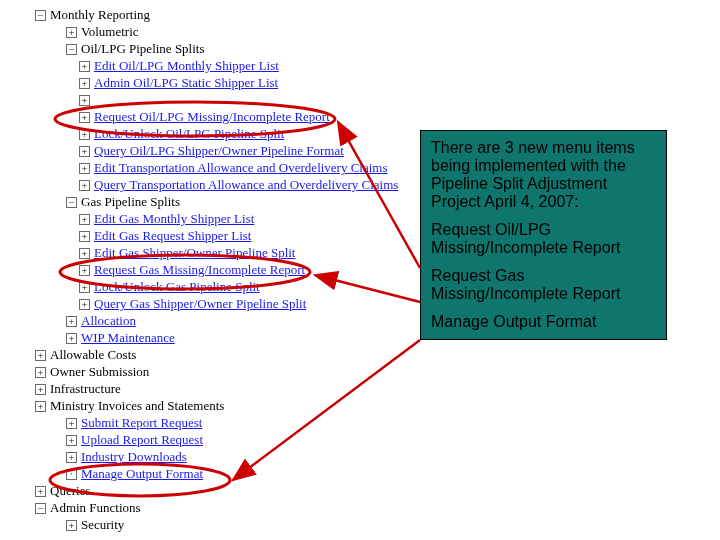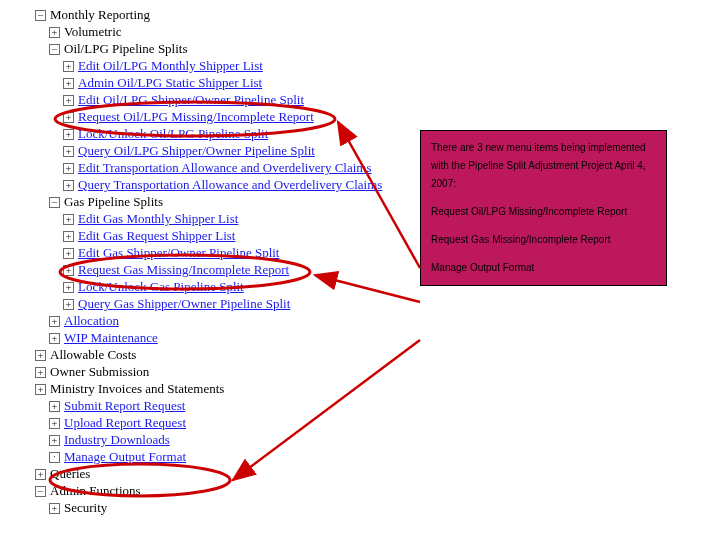--- a/index.html
+++ b/index.html
@@ -1,59 +1,60 @@
 <!DOCTYPE html>
 <html><head>
 <meta charset="utf-8">
 <style>
   html,body{margin:0;padding:0;width:720px;height:540px;background:#fff;font-family:"Times New Roman",serif;overflow:hidden}
   .page{position:relative;width:616px;height:540px}
   .tree{position:absolute;left:35px;top:6px;font-size:13px;line-height:17px;color:#000}
   .node{white-space:nowrap}
   .lvl0{margin-left:0}
-  .lvl1{margin-left:14px}
-  .lvl2{margin-left:28px}
+  .lvl1{margin-left:31px}
+  .lvl2{margin-left:44px}
   .box{display:inline-block;width:9px;height:9px;border:1px solid #6a6a6a;text-align:center;font:9px/8px monospace;color:#555;vertical-align:1px;margin-right:4px}
   .box.plus::before{content:"+"}
   .box.minus::before{content:"\2013"}
   .box.dot::before{content:"\00b7"}
   a.link{color:#1a1aee;text-decoration:underline}
   .label{display:inline}
-  .callout{position:absolute;left:420px;top:130px;width:225px;border:1px solid #000;background:#be185d;padding:8px 10px;font-family:Arial,Helvetica,sans-serif;font-size:10px;line-height:18px;color:#000}
+  .callout{position:absolute;left:420px;top:130px;width:225px;border:1px solid #000;background:#0f766e;padding:8px 10px;font-family:Arial,Helvetica,sans-serif;font-size:16px;line-height:18px;color:#000}
   .callout p{margin:0 0 10px 0}
   .callout p:last-child{margin-bottom:0}
   svg.annot{position:absolute;left:0;top:0;width:720px;height:540px;pointer-events:none}
 </style>
 </head>
 <body>
 <div class="page">
 
 <div class="tree" id="tree">
       <div class="node lvl0"><span class="box minus"></span><span class="label">Monthly Reporting</span></div>
       <div class="node lvl1"><span class="box plus"></span><span class="label">Volumetric</span></div>
       <div class="node lvl1"><span class="box minus"></span><span class="label">Oil/LPG Pipeline Splits</span></div>
       <div class="node lvl2"><span class="box plus"></span><a class="link" href="#">Edit Oil/LPG Monthly Shipper List</a></div>
       <div class="node lvl2"><span class="box plus"></span><a class="link" href="#">Admin Oil/LPG Static Shipper List</a></div>
-      <div class="node lvl2"><span class="box plus"></span><a class="link" href="#">Edit Oil/LPG Shipper/Owner Pipeline Split</a></div>
+      <div class="node lvl2"><span class="box plus"></span></div>
       <div class="node lvl2"><span class="box plus"></span><a class="link" href="#">Request Oil/LPG Missing/Incomplete Report</a></div>
       <div class="node lvl2"><span class="box plus"></span><a class="link" href="#">Lock/Unlock Oil/LPG Pipeline Split</a></div>
-      <div class="node lvl2"><span class="box plus"></span><a class="link" href="#">Query Oil/LPG Shipper/Owner Pipeline Split</a></div>
+      <div class="node lvl2"><span class="box plus"></span><a class="link" href="#">Query Oil/LPG Shipper/Owner Pipeline Format</a></div>
       <div class="node lvl2"><span class="box plus"></span><a class="link" href="#">Edit Transportation Allowance and Overdelivery Claims</a></div>
       <div class="node lvl2"><span class="box plus"></span><a class="link" href="#">Query Transportation Allowance and Overdelivery Claims</a></div>
       <div class="node lvl1"><span class="box minus"></span><span class="label">Gas Pipeline Splits</span></div>
       <div class="node lvl2"><span class="box plus"></span><a class="link" href="#">Edit Gas Monthly Shipper List</a></div>
       <div class="node lvl2"><span class="box plus"></span><a class="link" href="#">Edit Gas Request Shipper List</a></div>
       <div class="node lvl2"><span class="box plus"></span><a class="link" href="#">Edit Gas Shipper/Owner Pipeline Split</a></div>
       <div class="node lvl2"><span class="box plus"></span><a class="link" href="#">Request Gas Missing/Incomplete Report</a></div>
       <div class="node lvl2"><span class="box plus"></span><a class="link" href="#">Lock/Unlock Gas Pipeline Split</a></div>
       <div class="node lvl2"><span class="box plus"></span><a class="link" href="#">Query Gas Shipper/Owner Pipeline Split</a></div>
       <div class="node lvl1"><span class="box plus"></span><a class="link" href="#">Allocation</a></div>
       <div class="node lvl1"><span class="box plus"></span><a class="link" href="#">WIP Maintenance</a></div>
       <div class="node lvl0"><span class="box plus"></span><span class="label">Allowable Costs</span></div>
       <div class="node lvl0"><span class="box plus"></span><span class="label">Owner Submission</span></div>
+      <div class="node lvl0"><span class="box plus"></span><span class="label">Infrastructure</span></div>
       <div class="node lvl0"><span class="box plus"></span><span class="label">Ministry Invoices and Statements</span></div>
       <div class="node lvl1"><span class="box plus"></span><a class="link" href="#">Submit Report Request</a></div>
       <div class="node lvl1"><span class="box plus"></span><a class="link" href="#">Upload Report Request</a></div>
       <div class="node lvl1"><span class="box plus"></span><a class="link" href="#">Industry Downloads</a></div>
       <div class="node lvl1"><span class="box dot"></span><a class="link" href="#">Manage Output Format</a></div>
       <div class="node lvl0"><span class="box plus"></span><span class="label">Queries</span></div>
       <div class="node lvl0"><span class="box minus"></span><span class="label">Admin Functions</span></div>
       <div class="node lvl1"><span class="box plus"></span><span class="label">Security</span></div>
     </div>
 

